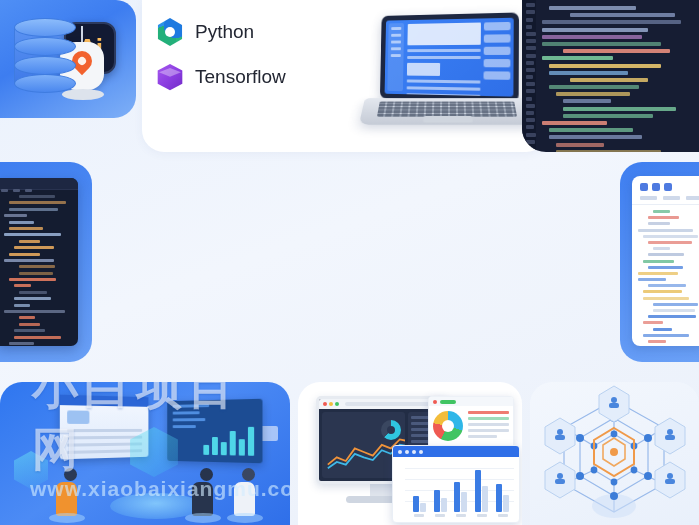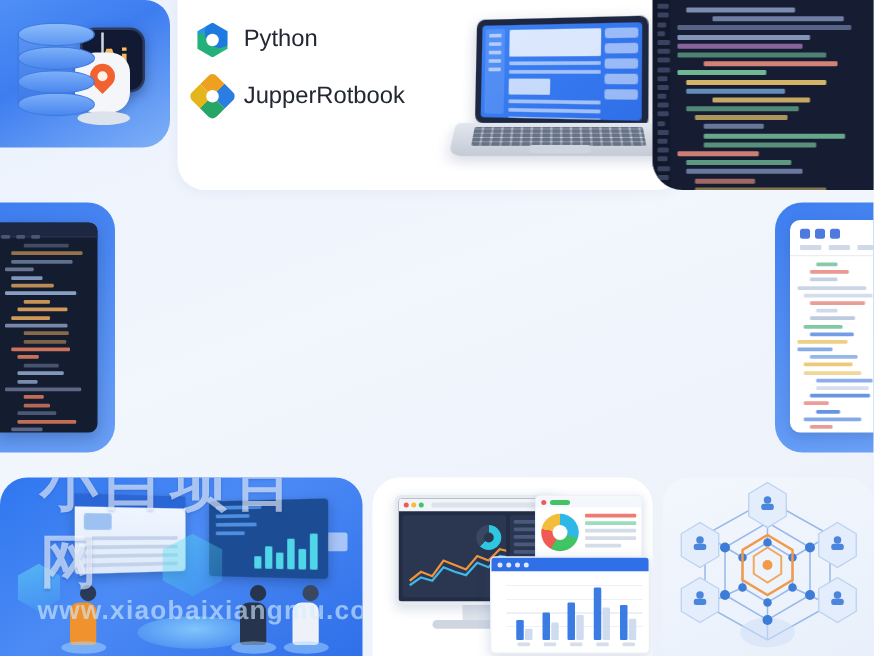--- a/index.html
+++ b/index.html
@@ -368,25 +368,25 @@
   </div>
 
   <div class="panel" id="p-tools">
     <div class="logo-list">
 
       <div class="logo-row">
         <span class="logo-mark mk-python"></span>
         <span class="logo-text">Python</span>
       </div>
 
-
       <div class="logo-row">
-        <span class="logo-mark mk-jp"></span>
-        <span class="logo-text">JupperRotbook</span>
-      </div>
+        <span class="logo-mark mk-tf"></span>
+        <span class="logo-text">Tensorflow</span>
+      </div>
+
     </div>
 
     <div class="laptop">
       <div class="lp-lid">
         <div class="lp-screen">
           <div class="lp-sb">
               <i></i>
               <i></i>
               <i></i>
               <i></i>

